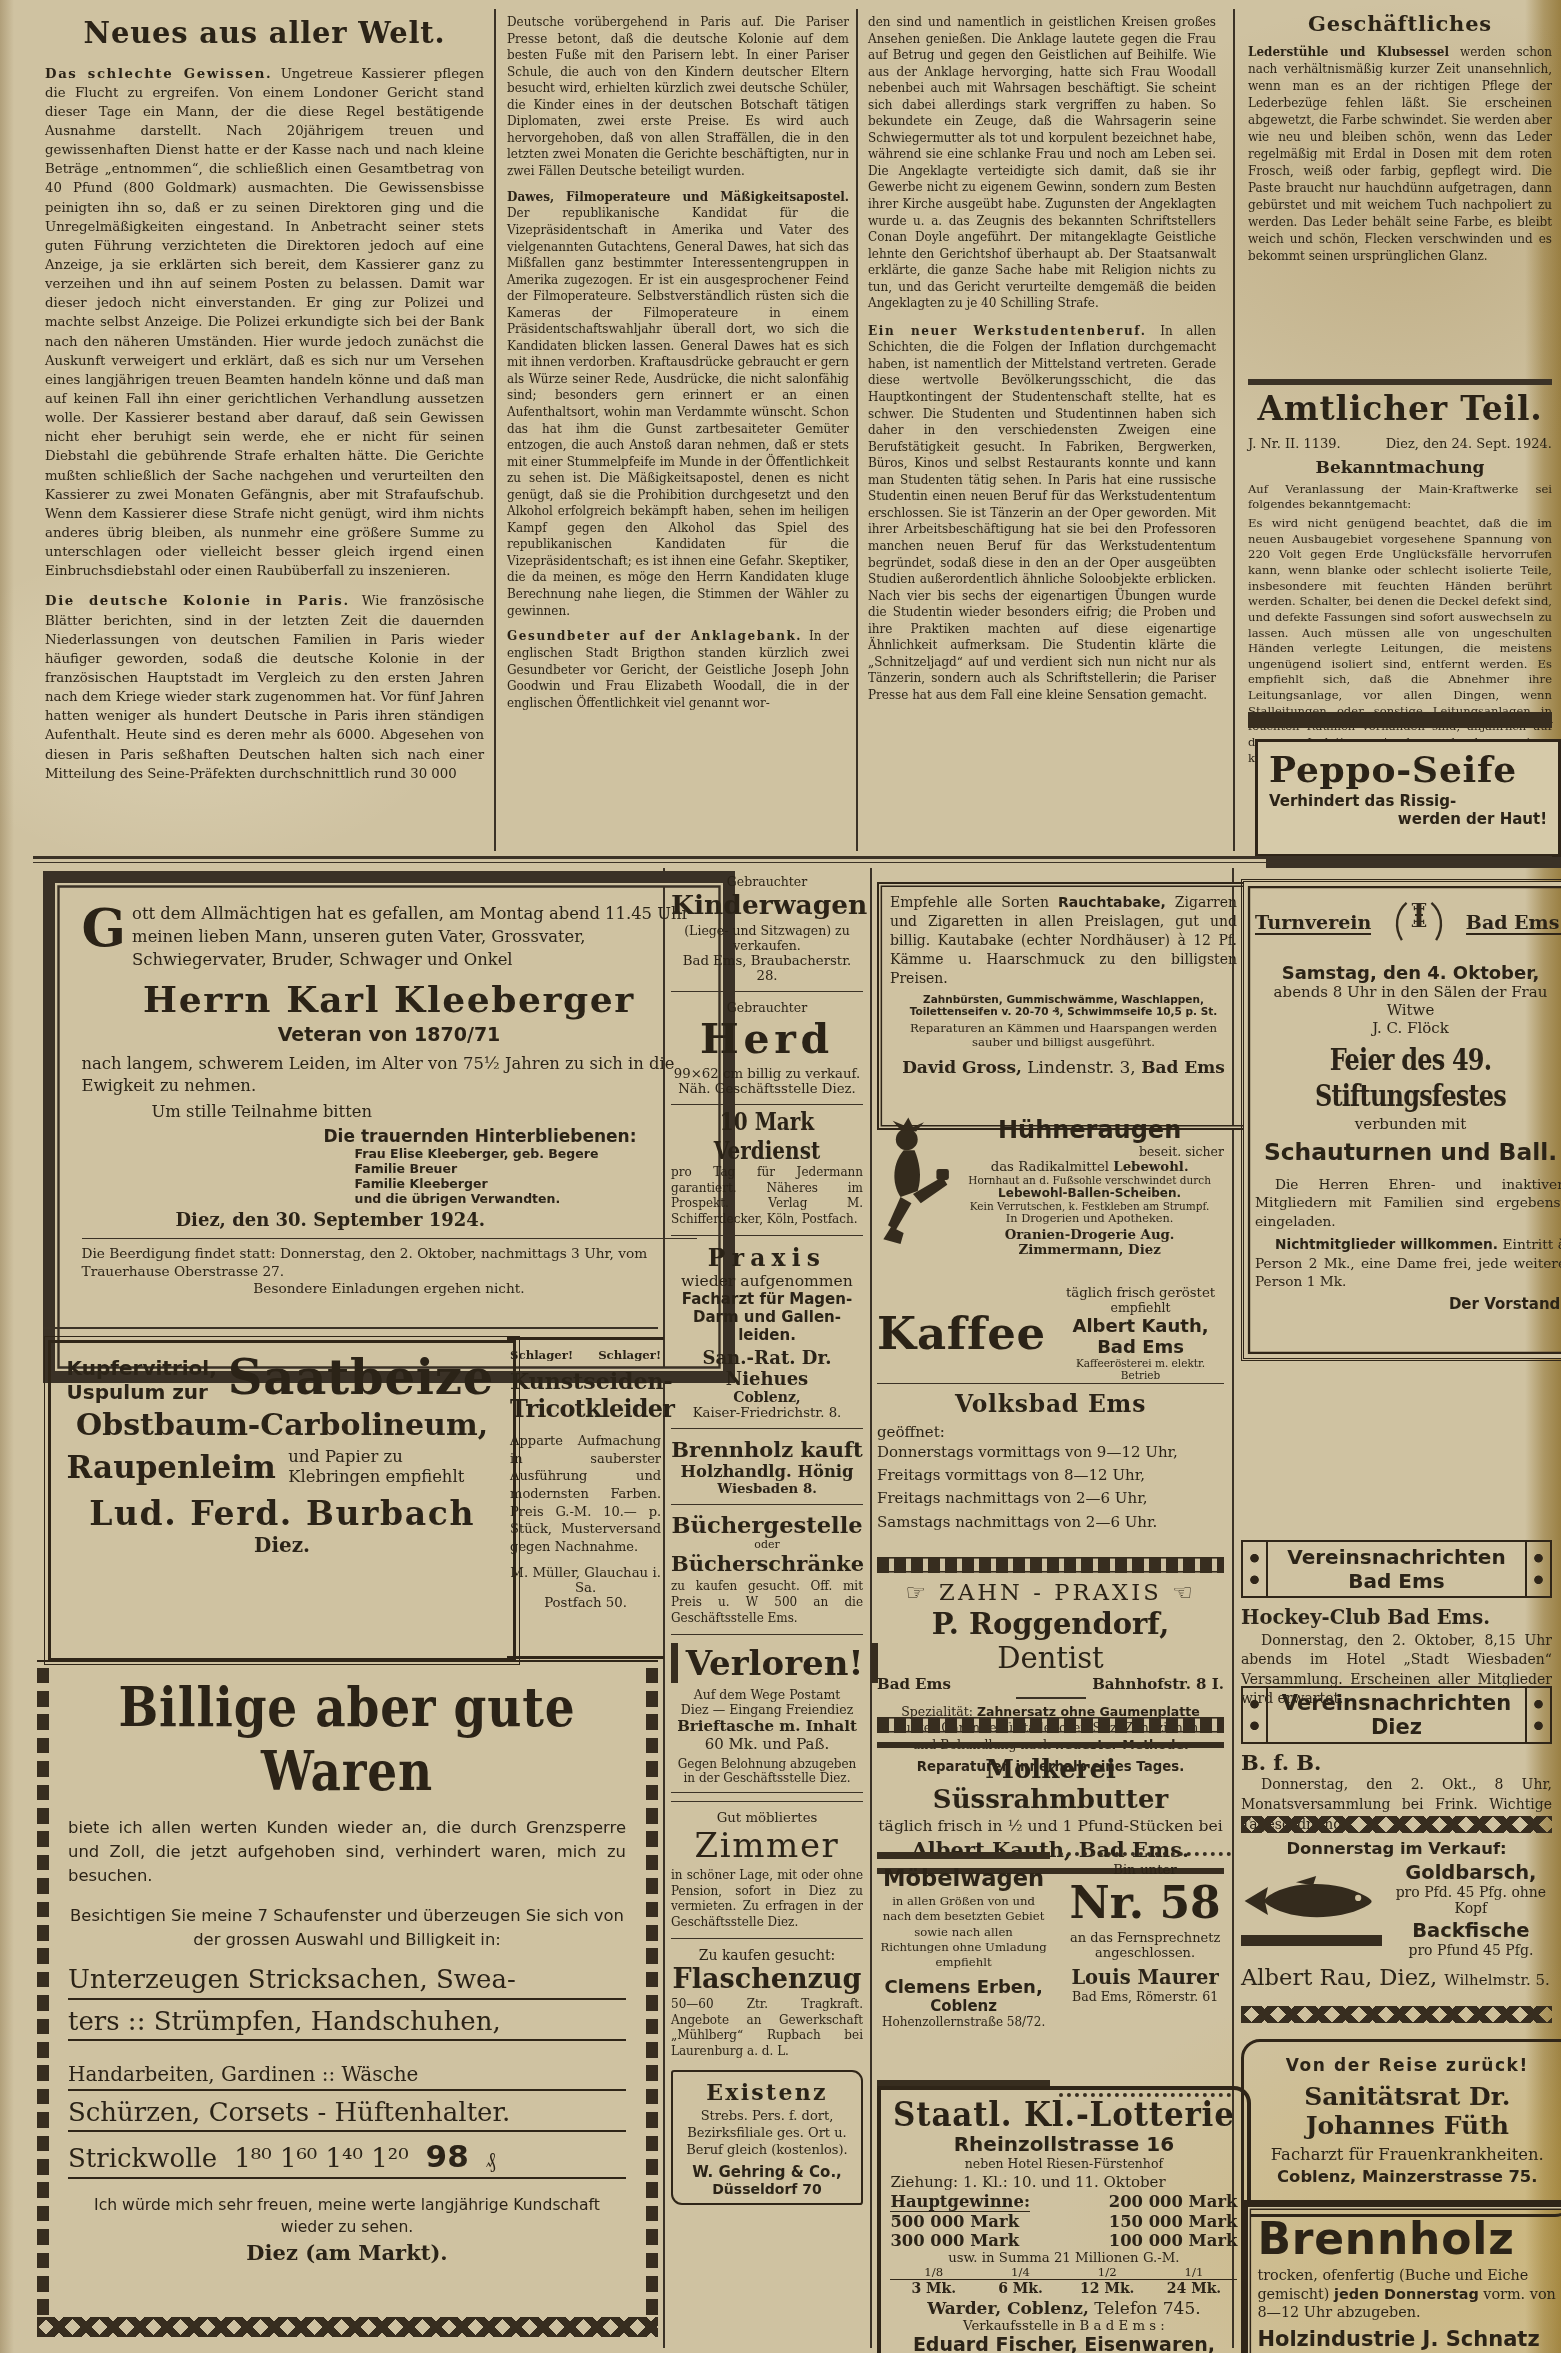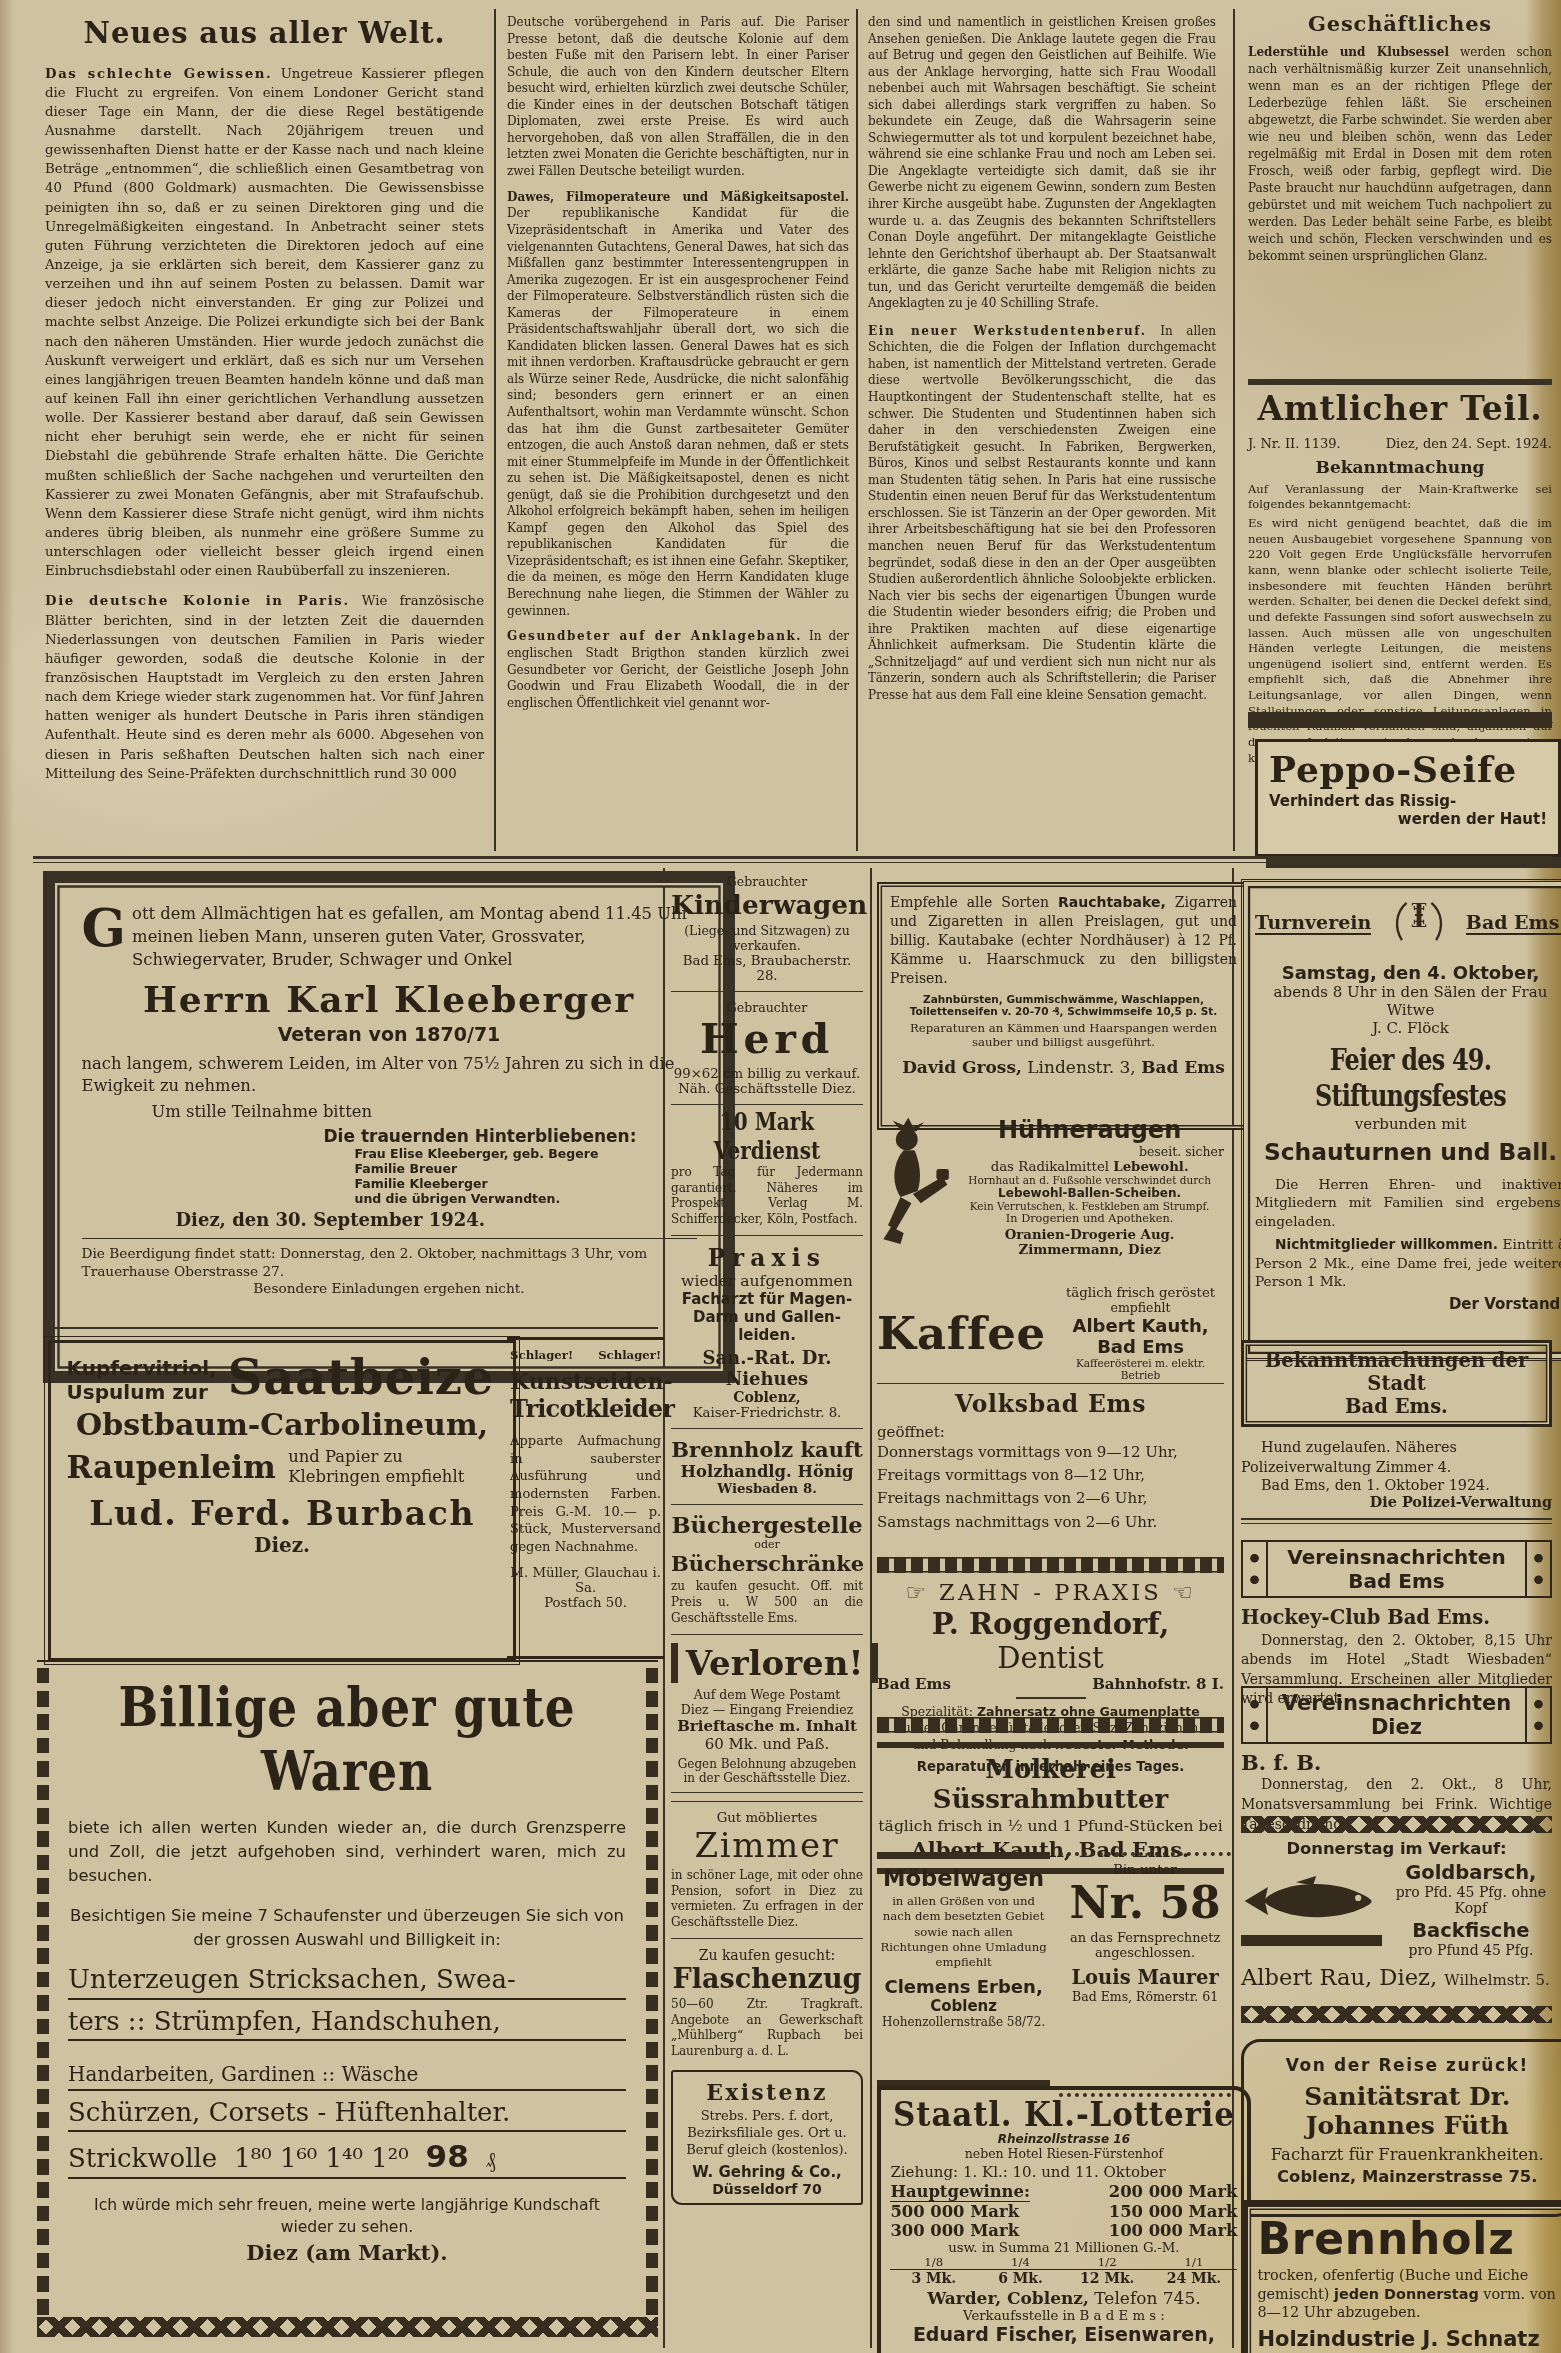--- a/index.html
+++ b/index.html
@@ -375,21 +375,21 @@
   <div class="abs ctr" style="left:1059px;top:1852px;width:166px;height:225px;border-top:4.7px dotted #372d1f;border-bottom:4.7px dotted #372d1f;padding:6.2px 3.1px;">
     <div style="font-size:13.3px;">Bin unter</div>
     <div class="b" style="font-size:44px;">Nr. 58</div>
     <div style="font-size:13px;margin-top:1.6px;">an das Fernsprechnetz angeschlossen.</div>
     <div class="b" style="font-size:19.5px;margin-top:6.2px;">Louis Maurer</div>
     <div style="font-size:12.5px;">Bad Ems, Römerstr. 61</div>
   </div>
 
   <div class="abs" style="left:877px;top:2086px;width:347px;height:264px;border:4.7px solid #2f2518;border-radius:1.6px 17px 1.6px 17px;padding:6.2px 9.4px;">
     <div class="ctr b" style="font-size:31px;letter-spacing:0.8px;transform:scaleY(1.1);">Staatl. Kl.-Lotterie</div>
-    <div class="ctr b sans" style="font-size:12px;font-style:italic;">Rheinzollstrasse 16</div>
+    <div class="ctr b sans" style="font-size:20px;">Rheinzollstrasse 16</div>
     <div class="ctr" style="font-size:12.5px;">neben Hotel Riesen-Fürstenhof</div>
     <div style="font-size:15px;margin-top:1.6px;">Ziehung:   1. Kl.:   10. und 11. Oktober</div>
     <div style="display:flex;justify-content:space-between;font-size:16.4px;font-weight:bold;margin-top:1.6px;">
       <span style="border-bottom:1.6px solid #2f2518;">Hauptgewinne:</span>
       <span>200 000 Mark</span>
     </div>
     <div style="display:flex;justify-content:space-between;font-size:16.4px;font-weight:bold;">
       <span>500 000 Mark</span>
       <span>150 000 Mark</span>
     </div>
@@ -443,30 +443,20 @@
     <div class="ctr" style="font-size:15px;margin-top:9.4px;">verbunden mit</div>
     <div class="ctr b sans" style="font-size:23.4px;margin-top:4.7px;">Schauturnen und Ball.</div>
     <p class="j indent" style="font-size:13.7px;line-height:1.35;margin-top:9.4px;">Die Herren Ehren- und inaktiven Mitgliedern mit Familien sind ergebenst eingeladen.</p>
     <p class="j indent" style="font-size:13.7px;line-height:1.35;margin-top:4.7px;">
       <span class="b sans">Nichtmitglieder willkommen.</span>
       <span> Eintritt à Person 2 Mk., eine Dame frei, jede weitere Person 1 Mk.</span>
     </p>
     <div class="rt b sans" style="font-size:15px;margin-top:4.7px;">Der Vorstand.</div>
   </div>
 
-  <div class="abs" style="left:1241px;top:1340px;width:311px;">
-    <div class="ctr b" style="border:3.9px solid #2f2518;box-shadow:inset 0 0 0 1.6px #d0c3a2,inset 0 0 0 3.1px #2f2518;padding:6.2px 3.1px;font-size:19.5px;">
-      <div>Bekanntmachungen der Stadt</div>
-      <div>Bad Ems.</div>
-    </div>
-    <p class="indent" style="font-size:14.4px;line-height:1.4;margin-top:9.4px;">Hund zugelaufen. Näheres Polizeiverwaltung Zimmer 4.</p>
-    <div class="indent" style="font-size:14.4px;">Bad Ems, den 1. Oktober 1924.</div>
-    <div class="rt b" style="font-size:14.4px;">Die Polizei-Verwaltung</div>
-    <div style="border-top:2.3px solid #3b3226;border-bottom:0.8px solid #3b3226;height:3.1px;margin-top:7.8px;"></div>
-  </div>
 
   <div class="abs" style="left:1241px;top:1540px;width:311px;">
     <div style="display:flex;align-items:stretch;border:2.3px solid #2f2518;">
       <div style="width:23.4px;border-right:2.3px solid #2f2518;background:radial-gradient(circle 3.9px at 50% 30%,#2f2518 3.9px,transparent 4.7px),radial-gradient(circle 3.9px at 50% 70%,#2f2518 3.9px,transparent 4.7px);"></div>
       <div class="b sans ctr" style="flex:1;font-size:20px;padding:3.1px 0;">Vereinsnachrichten Bad Ems</div>
       <div style="width:23.4px;border-left:2.3px solid #2f2518;background:radial-gradient(circle 3.9px at 50% 30%,#2f2518 3.9px,transparent 4.7px),radial-gradient(circle 3.9px at 50% 70%,#2f2518 3.9px,transparent 4.7px);"></div>
     </div>
     <div class="b" style="font-size:19.5px;margin-top:7.8px;">Hockey-Club Bad Ems.</div>
     <p class="j indent" style="font-size:14px;line-height:1.4;margin-top:1.6px;">Donnerstag, den 2. Oktober, 8,15 Uhr abends im Hotel „Stadt Wiesbaden“ Versammlung. Erscheinen aller Mitglieder wird erwartet.</p>
   </div>

